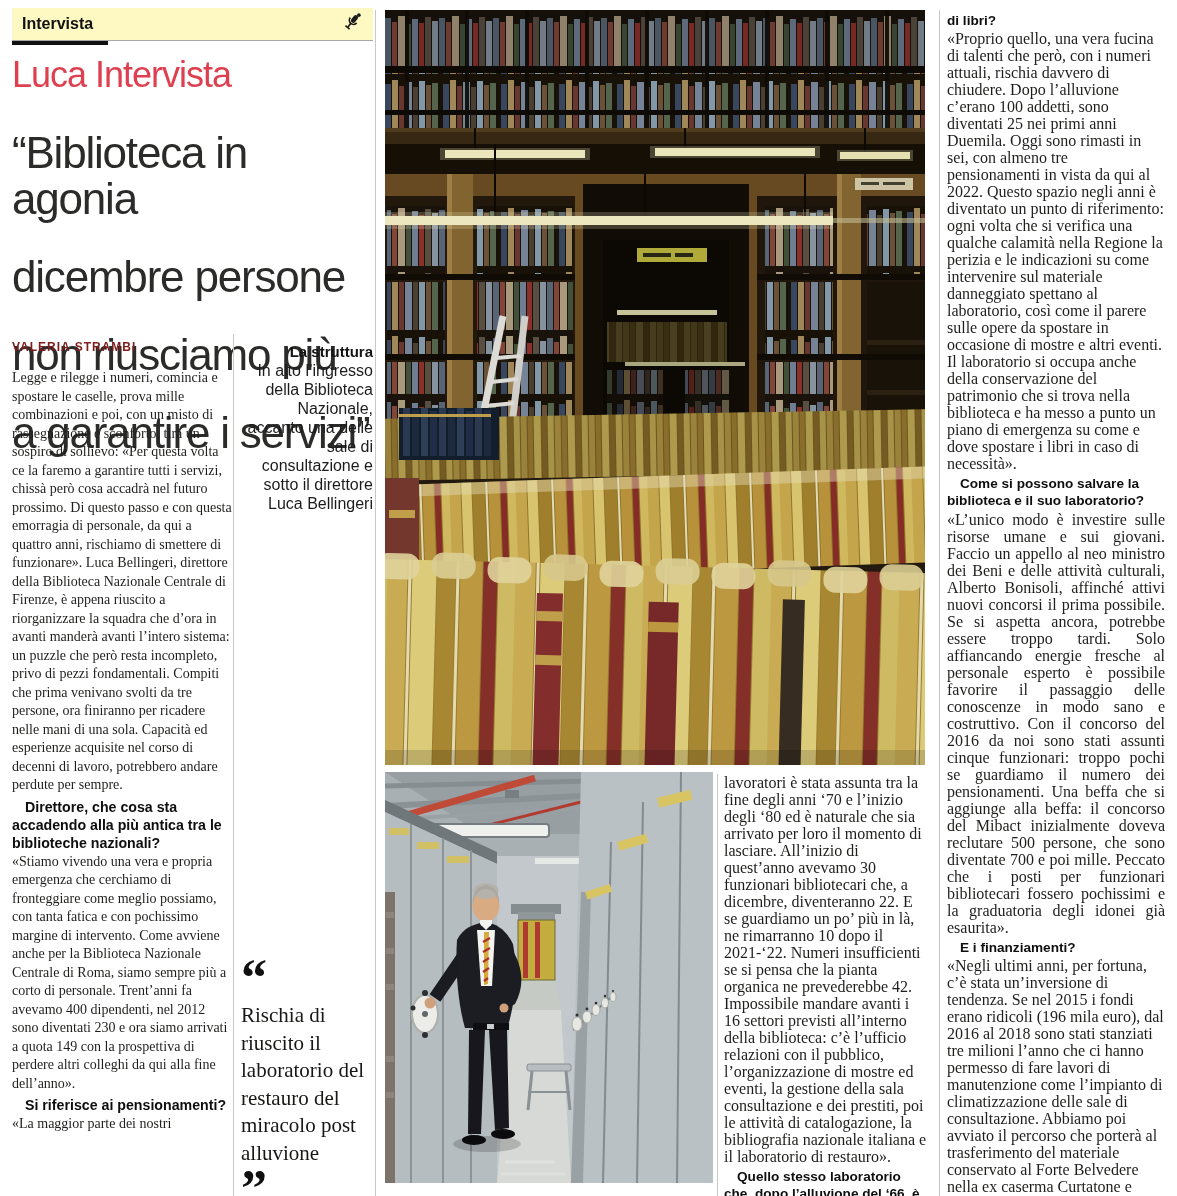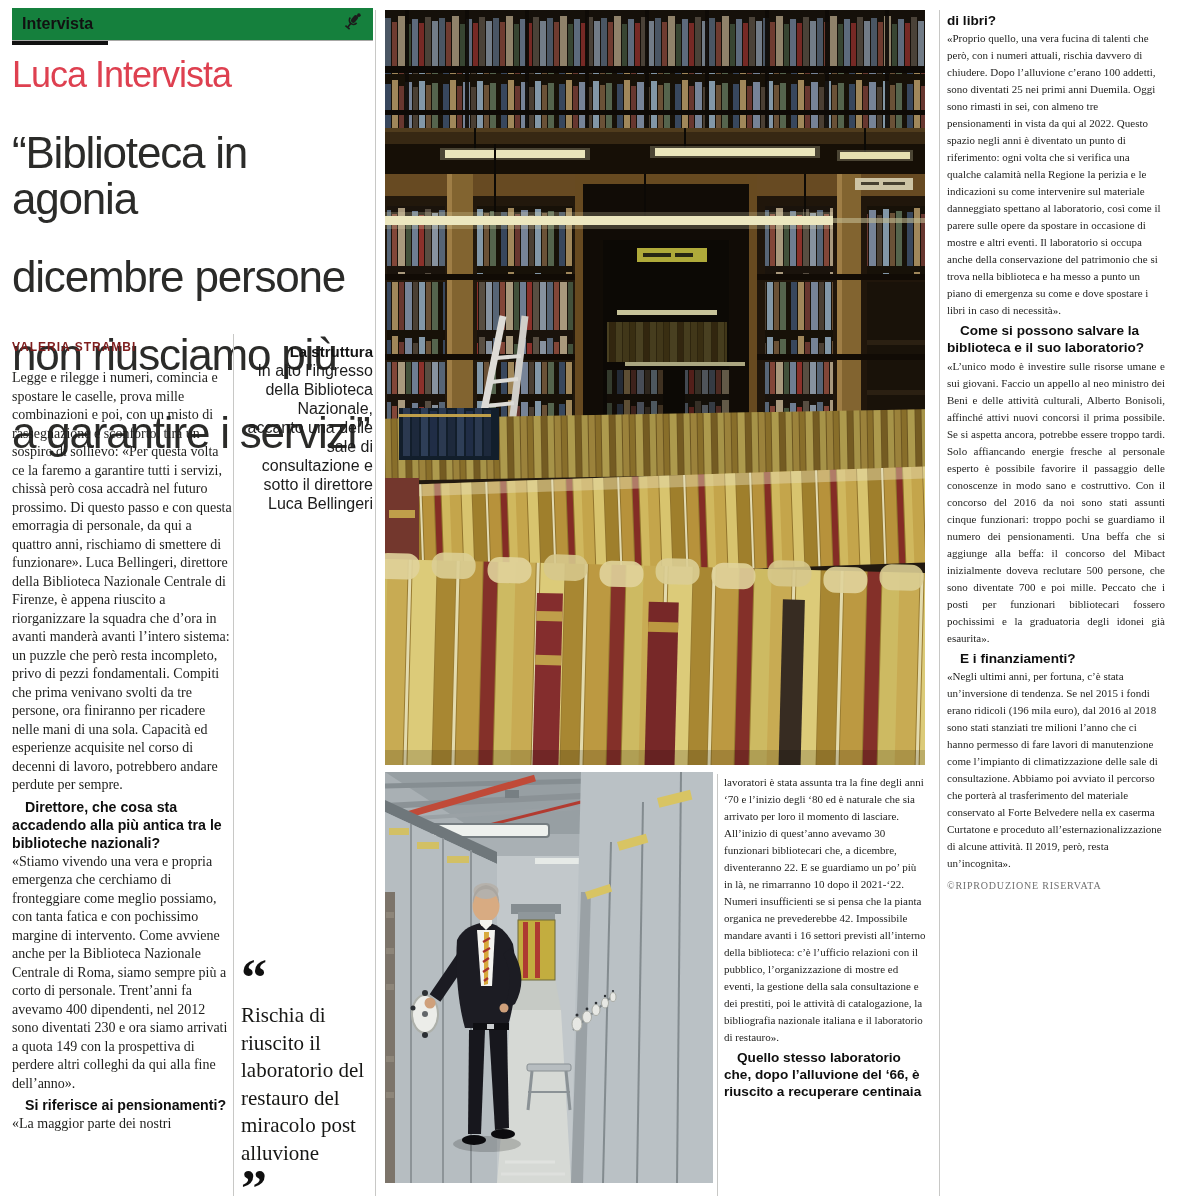--- a/index.html
+++ b/index.html
@@ -1,35 +1,35 @@
 <!DOCTYPE html>
 <html><head>
 <meta charset="utf-8">
 <style>
   html,body{margin:0;padding:0;background:#ffffff;}
   #page{position:relative;width:1177px;height:1196px;background:#fff;overflow:hidden;
         font-family:"Liberation Sans","DejaVu Sans",sans-serif;color:#1e1e1c;}
   .abs{position:absolute;}
   
-  .kicker{left:12px;top:8px;width:361px;height:33px;background:#15803d;border-bottom:1px solid #a8a8a6;
+  .kicker{left:12px;top:8px;width:361px;height:33px;background:#fef9c3;border-bottom:1px solid #a8a8a6;
           display:flex;align-items:center;justify-content:space-between;box-sizing:border-box;padding:12px 10px;}
   .kicker-label{font-weight:700;font-size:16px;color:#111;}
   .kicker-underline{left:12px;top:41px;width:96px;height:4px;background:#111;}
   
   .headline{left:12px;top:52px;width:364px;}
   .headline-name{font-size:36px;line-height:46px;font-weight:400;letter-spacing:-1px;color:#de4050;}
   .headline-line{font-size:44px;line-height:46px;font-weight:400;letter-spacing:-1.2px;color:#2b2b29;margin-top:32px;}
   
   .byline{font-weight:700;font-size:12px;letter-spacing:1px;color:#7f1d1d;margin-bottom:15px;}
   .colA{left:12px;top:340px;width:221px;height:856px;overflow:hidden;}
   .serif-par{font-family:"Liberation Serif","DejaVu Serif",serif;font-size:14px;line-height:18.5px;
              color:#1e1e1c;margin:0;}
   .q{font-family:"Liberation Sans","DejaVu Sans",sans-serif;font-weight:700;font-size:14.2px;
      line-height:18px;color:#0e0e0e;text-indent:13px;margin:3px 0 1px 0;}
-  .colCD .serif-par{font-size:11px;line-height:17px;}
+  .colCD .serif-par{font-size:16px;line-height:17px;}
   .colCD .q{font-size:13.6px;line-height:17.2px;}
   .just{text-align:justify;}
   
   .caption{left:241px;top:342px;width:132px;text-align:right;}
   .caption-title{font-weight:700;font-size:15px;line-height:19px;color:#141414;}
   .caption-body{font-size:16px;line-height:19px;color:#1c1c1c;}
   .pullquote{left:241px;top:958px;width:133px;}
   .pq-mark{font-family:"Liberation Serif","DejaVu Serif",serif;font-weight:700;font-size:52px;
            line-height:40px;color:#101010;}
   .pq-text{font-family:"Liberation Serif","DejaVu Serif",serif;font-size:21px;line-height:27.5px;

